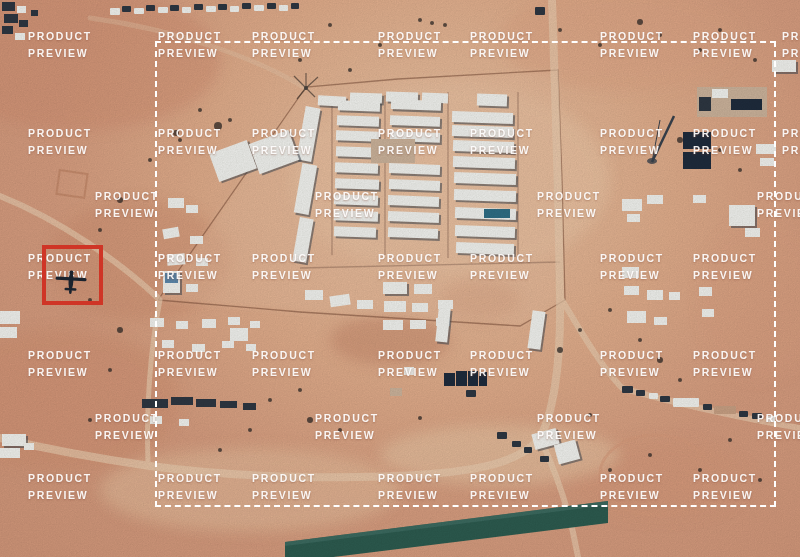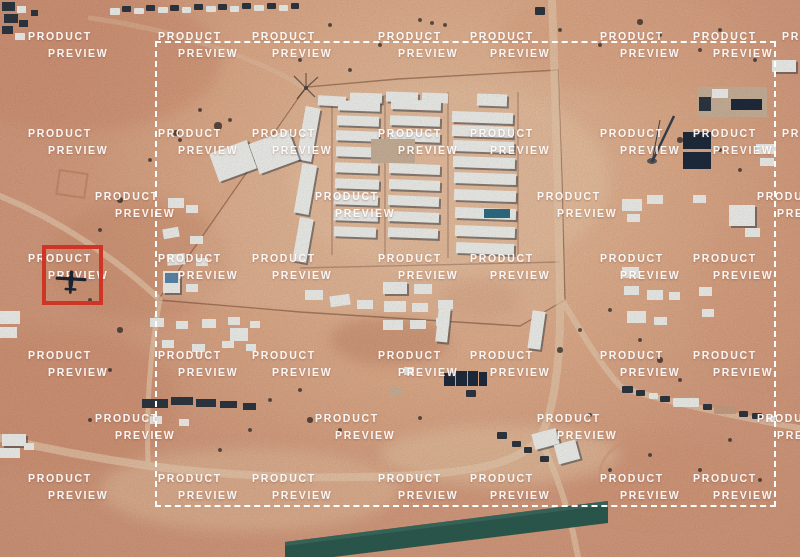--- a/index.html
+++ b/index.html
@@ -10,21 +10,21 @@
     background:radial-gradient(ellipse at 55% 32%, #ecc6a5 0%, #e2ae8c 38%, #d89e80 62%, #d2977a 100%);
   }
   .stage svg.scene{position:absolute;left:0;top:0;filter:blur(.35px);}
   .layer{position:absolute;left:0;top:0;width:800px;height:557px;pointer-events:none;}
   .wm{
     position:absolute;color:rgba(255,255,255,.92);font-weight:bold;
     font-size:10.5px;letter-spacing:1.7px;line-height:17px;white-space:nowrap;
     text-shadow:0 1px 2px rgba(130,75,55,.45);
   }
   .wm span{display:block;}
-  .wm .l2{margin-left:20px;}
+  .wm .l2{margin-left:0;}
   .overlay{position:absolute;box-sizing:border-box;}
   .selbox{border:2px dashed rgba(255,255,255,.95);}
   .redbox{border:4px solid #cf3526;}
   .drone-wrap{position:absolute;}
 </style>
 </head>
 <body>
 
 <div class="stage">
 

